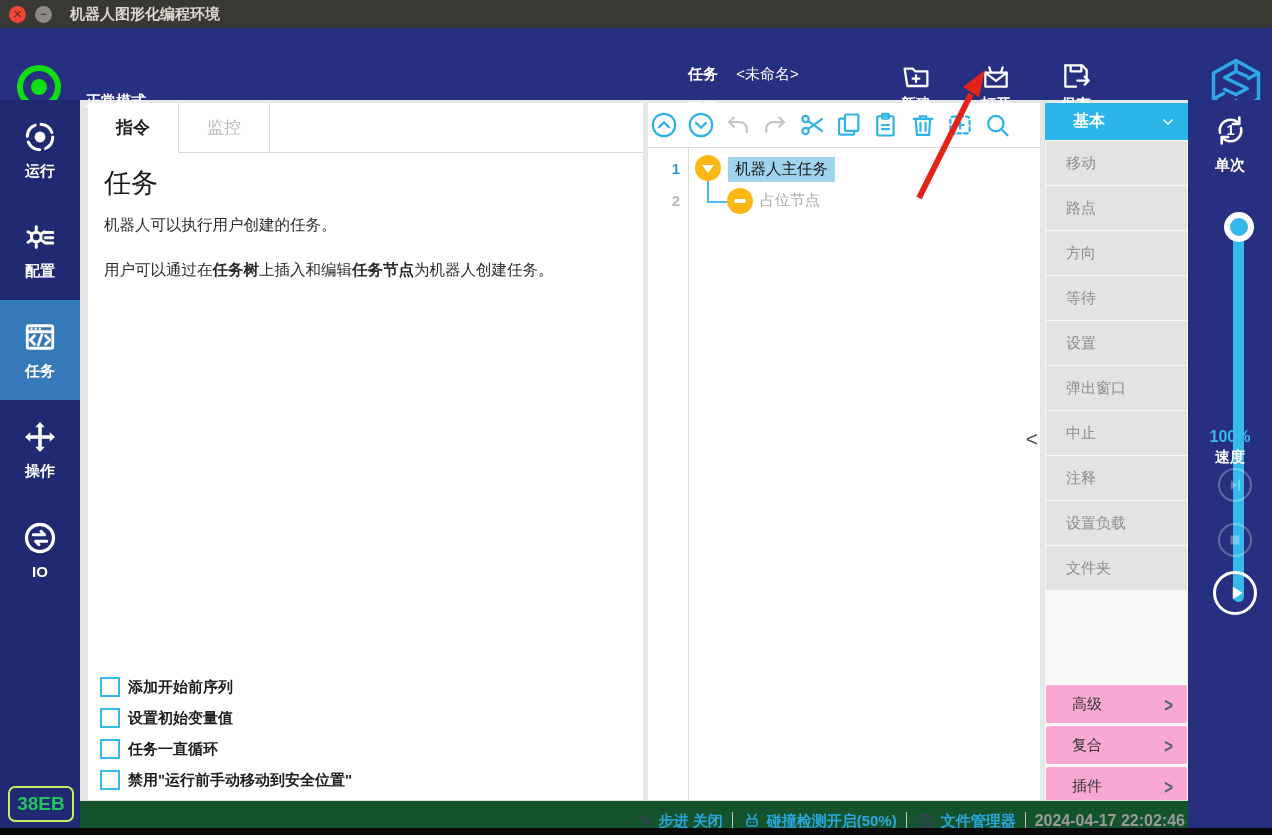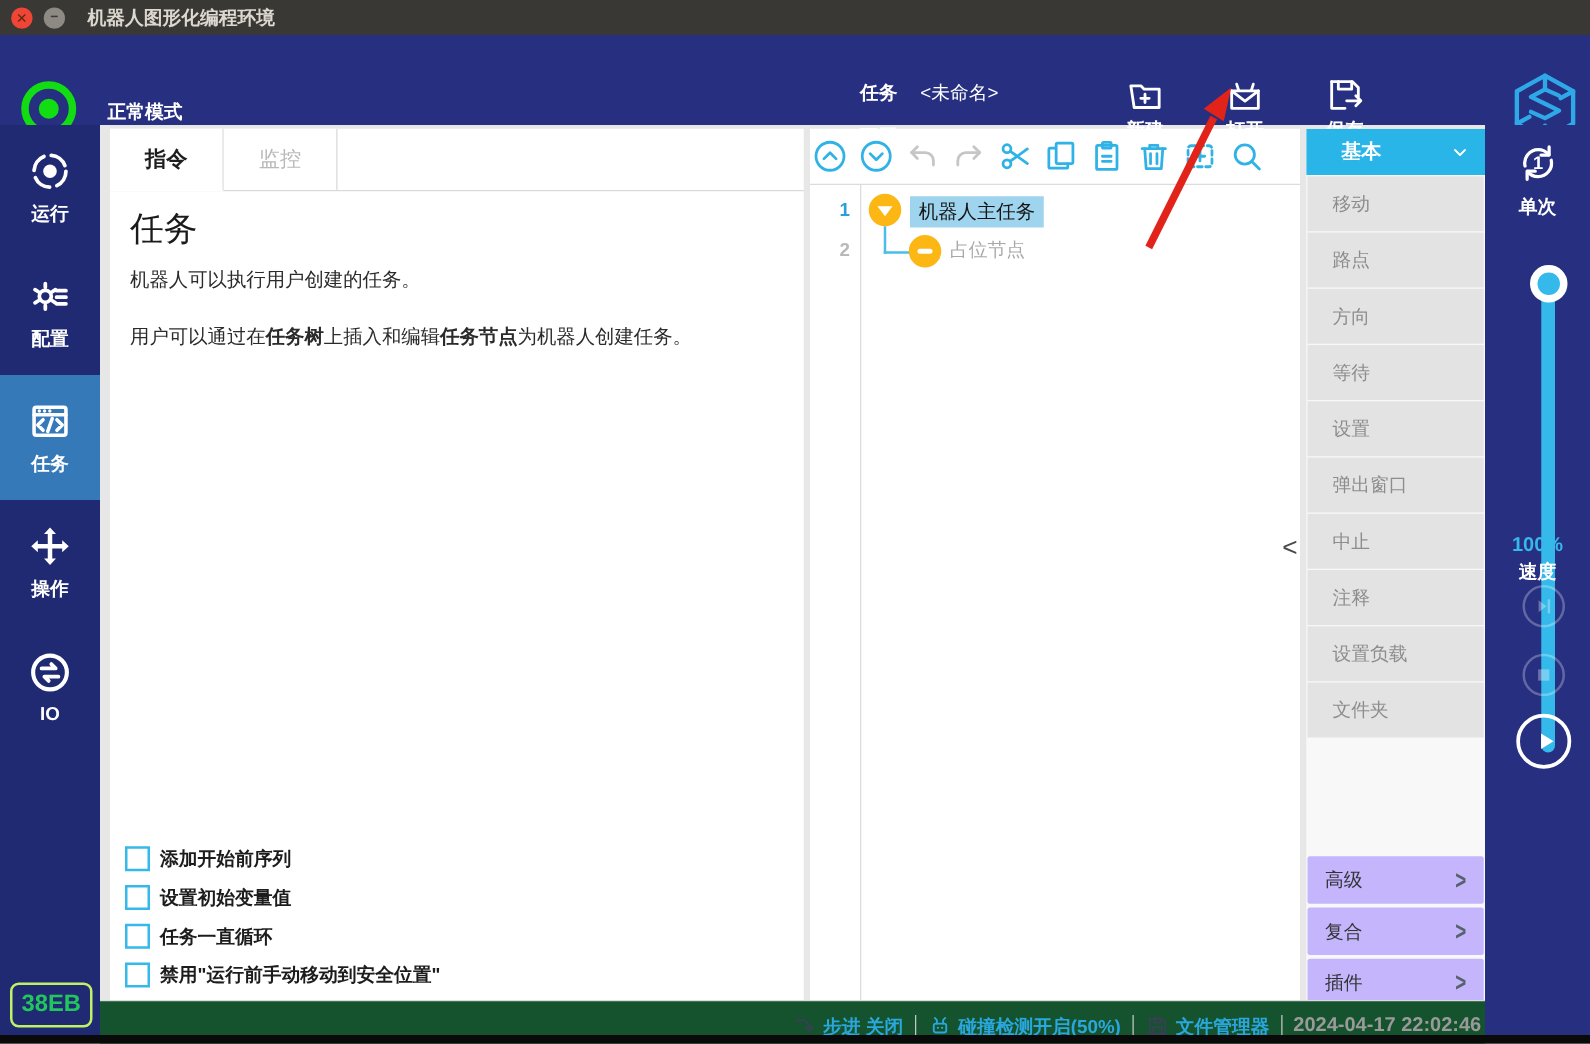--- a/index.html
+++ b/index.html
@@ -14,21 +14,21 @@
           align-items:center;justify-content:center;font-size:11px;color:#5a2a10;font-weight:bold;}
   .tb-close{background:#ef4537;}
   .tb-min{background:#8d8983;color:#3c3a36;}
   .tb-title{color:#dcd8d0;font-size:15px;font-weight:bold;margin-left:18px;}
 
   
   .header{position:absolute;left:0;top:28px;width:1272px;height:72px;background:#272f80;}
   .mode-ring{position:absolute;left:17px;top:37px;width:32px;height:32px;border:6px solid #12dd12;
              border-radius:50%;}
   .mode-dot{position:absolute;left:8px;top:8px;width:16px;height:16px;background:#12dd12;border-radius:50%;}
-  .mode-label{position:absolute;left:86px;top:52px;color:#fff;font-size:15px;font-weight:bold;}
+  .mode-label{position:absolute;left:86px;top:64px;color:#fff;font-size:15px;font-weight:bold;}
   .meta{position:absolute;left:688px;top:0;color:#fff;font-size:15px;}
   .meta-row{position:absolute;white-space:nowrap;}
   .meta-key{font-weight:bold;}
   .meta-val{margin-left:14px;font-weight:normal;}
   #header-actions{position:absolute;left:880px;top:32px;display:flex;}
   .h-action{width:72px;height:58px;margin-right:8px;display:flex;flex-direction:column;
             align-items:center;color:#fff;cursor:pointer;}
   .h-action .icon{width:32px;height:32px;}
   .h-action .lbl{font-size:15px;font-weight:bold;margin-top:3px;}
   .logo{position:absolute;left:1206px;top:28px;width:60px;height:60px;color:#2fa8e8;}
@@ -87,22 +87,22 @@
 
   
   .cmd-panel{position:absolute;left:1045px;top:103px;width:143px;height:697px;background:#f8f8f8;
              overflow:hidden;}
   .cmd-header{height:37px;background:#29b5e8;color:#fff;font-size:16px;font-weight:bold;
               display:flex;align-items:center;padding-left:28px;cursor:pointer;gap:24px;}
   .cmd-header .chev{margin-left:auto;margin-right:12px;width:16px;height:16px;}
   .cmd-item{height:44px;margin:1px 1px 0 1px;background:#e3e3e3;color:#8d8d8d;font-size:15px;
             display:flex;align-items:center;padding-left:20px;cursor:pointer;}
   #cmd-groups{position:absolute;left:0;top:582px;width:143px;}
-  .cmd-group{height:38px;margin:0 1px 3px 1px;background:#c4b5fd;color:#333;font-size:15px;
-             display:flex;align-items:center;padding-left:14px;cursor:pointer;border-radius:2px;}
+  .cmd-group{height:38px;margin:0 1px 3px 1px;background:#f9a8d4;color:#333;font-size:15px;
+             display:flex;align-items:center;padding-left:26px;cursor:pointer;border-radius:2px;}
   .cmd-group .gt{margin-left:auto;margin-right:14px;color:#55616b;font-size:15px;
                  transform:scaleY(1.4);font-weight:bold;}
 
   
   .run-panel{position:absolute;left:1188px;top:100px;width:84px;height:728px;background:#272f80;color:#fff;}
   .single-icon{position:absolute;left:24px;top:12px;width:37px;height:37px;color:#fff;cursor:pointer;}
   .single-lbl{position:absolute;left:0;top:56px;width:84px;text-align:center;font-size:15px;font-weight:bold;}
   .slider-track{position:absolute;left:45px;top:122px;width:11px;height:380px;background:#35b9ea;
                 border-radius:6px;cursor:pointer;}
   .slider-thumb{position:absolute;left:36px;top:112px;width:18px;height:18px;background:#35b9ea;

